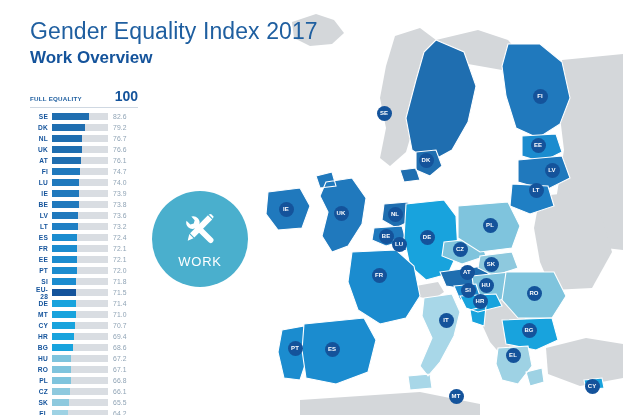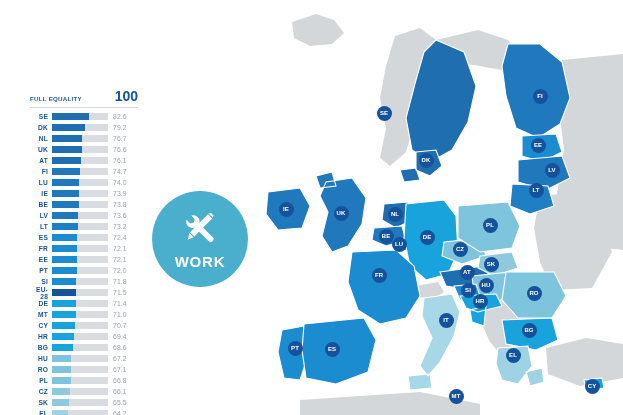--- a/index.html
+++ b/index.html
@@ -110,22 +110,22 @@
     border-radius: 50%;
     background: #4aafcd;
     z-index: 6;
     display: flex;
     flex-direction: column;
     align-items: center;
     justify-content: center;
   }
   #work-icon { width: 40px; height: 40px; margin-top: 2px; }
   #work-label {
-    font-size: 15px;
-    font-weight: bold;
+    font-size: 13px;
+    font-weight: normal;
     color: #ffffff;
     letter-spacing: 0.8px;
     margin-top: 3px;
   }
 
   
   .cbadge {
     position: absolute;
     width: 15px; height: 15px;
     border-radius: 50%;
@@ -226,20 +226,24 @@
         <div class="cbadge" style="left: 232.5px; top: 293.5px;">HR</div>
         <div class="cbadge" style="left: 286.5px; top: 285.5px;">RO</div>
         <div class="cbadge" style="left: 281.5px; top: 322.5px;">BG</div>
         <div class="cbadge" style="left: 265.5px; top: 347.5px;">EL</div>
         <div class="cbadge" style="left: 198.5px; top: 312.5px;">IT</div>
         <div class="cbadge" style="left: 208.5px; top: 388.5px;">MT</div>
         <div class="cbadge" style="left: 344.5px; top: 378.5px;">CY</div>
       </div>
   </div>
 
+  <div id="header">
+    <div id="title-main">Gender Equality Index 2017</div>
+    <div id="title-sub">Work Overview</div>
+  </div>
 
   <div id="ranking">
     <div class="scale-row" id="scale-top">
       <span>FULL EQUALITY</span>
       <span class="scale-val">100</span>
     </div>
 
     <div id="bar-rows">
         <div class="bar-row">
           <div class="bar-code">SE</div>

